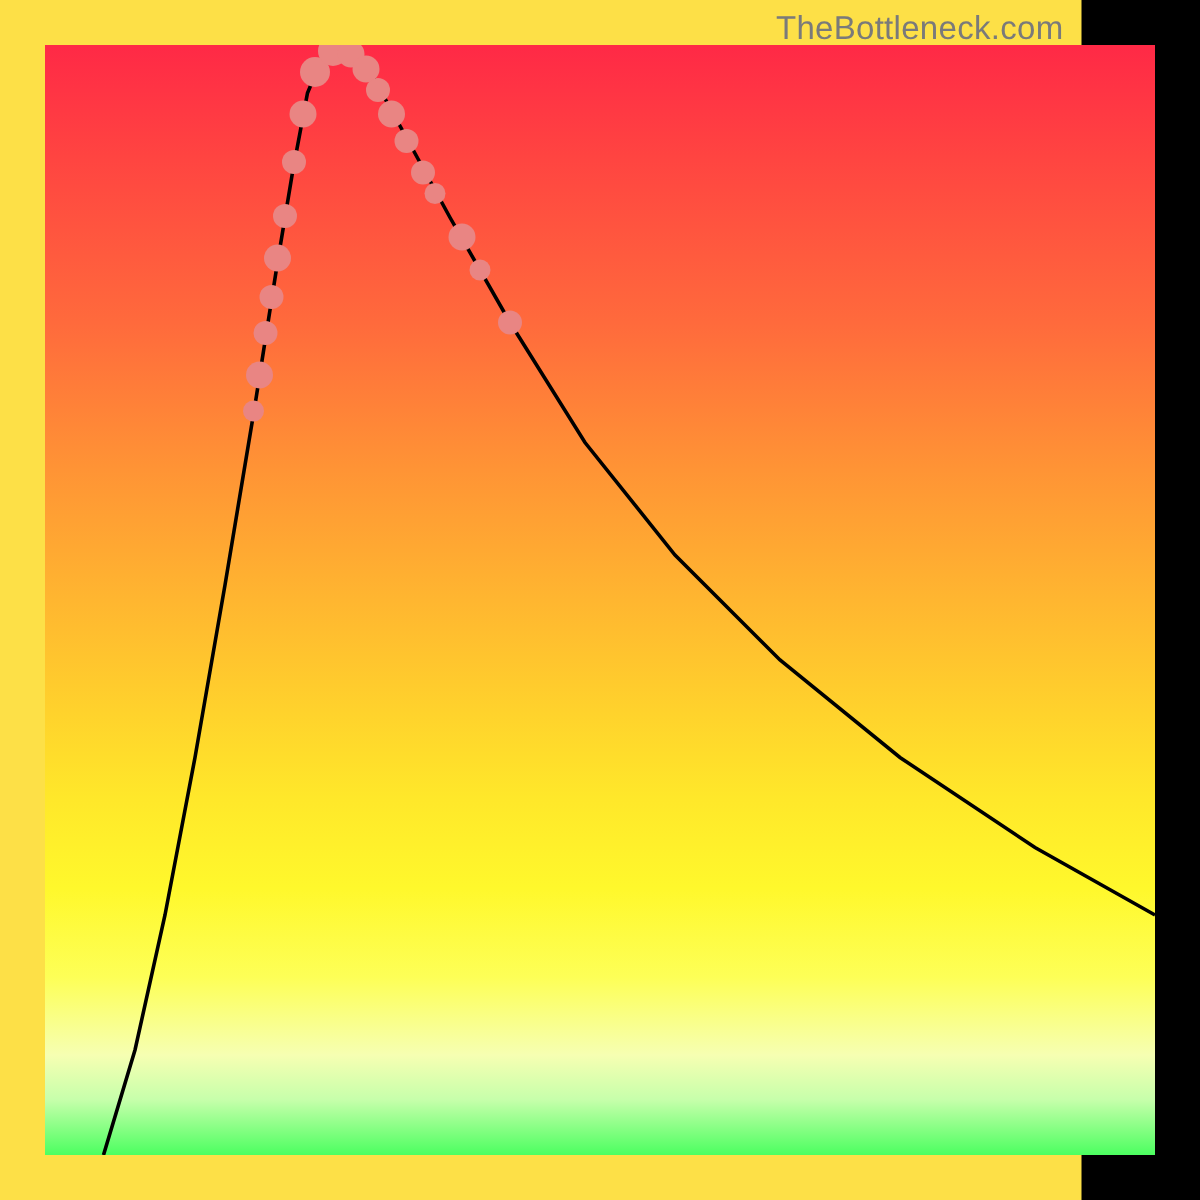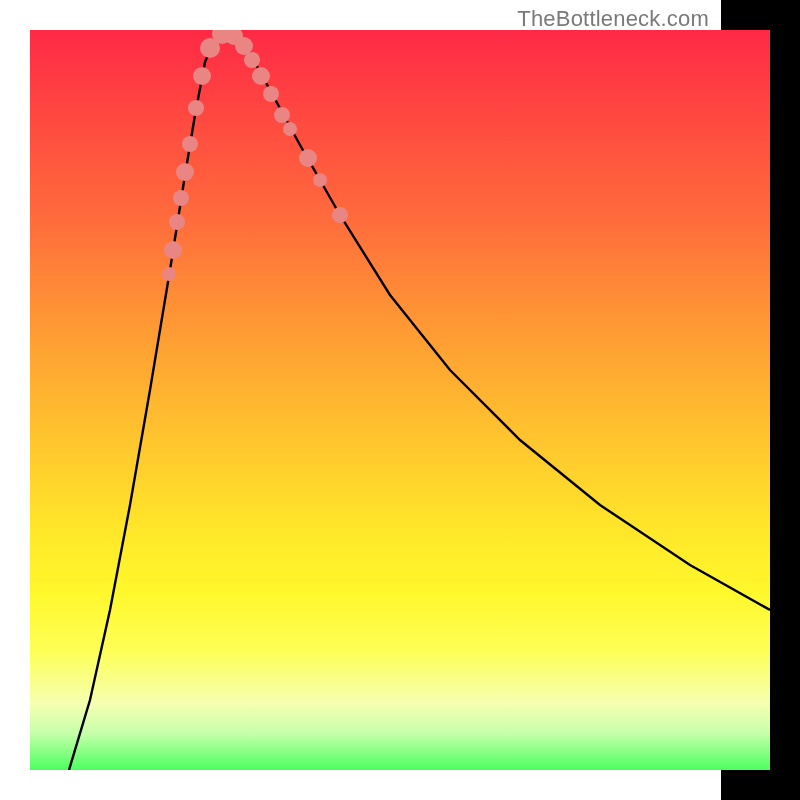--- a/index.html
+++ b/index.html
@@ -10,21 +10,21 @@
     overflow: hidden;
     background: #000;
     font-family: Arial, Helvetica, sans-serif;
   }
   .frame {
     position: absolute;
     left: 0;
     top: 0;
     width: 721px;
     height: 800px;
-    background: #ffffff;
+    background: #fde047;
   }
   .plot {
     position: absolute;
     left: 30px;
     top: 30px;
     width: 740px;
     height: 740px;
     background: linear-gradient(to bottom,
       #ff2946 0%,
       #ff4441 10%,

